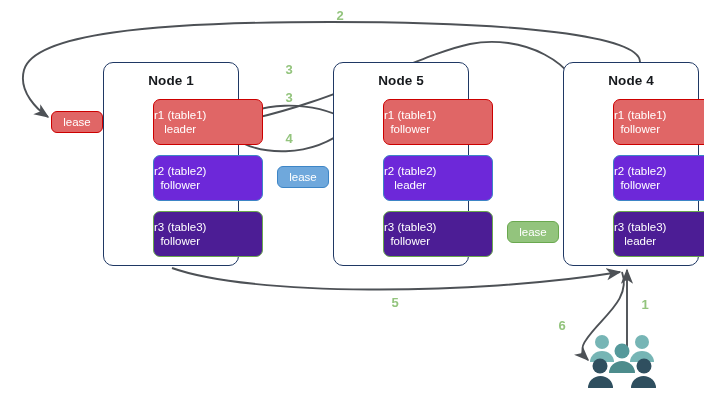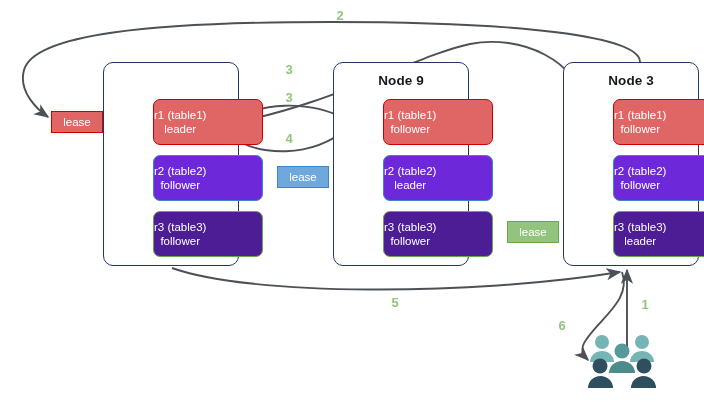--- a/index.html
+++ b/index.html
@@ -60,21 +60,21 @@
     font-size: 11.5px;
     color: #ffffff;
     margin-left: 36px;
   }
   .rep-red   { background: #e06666; border: 1.6px solid #cc0000; }
   .rep-blue  { background: #6d28d9; border: 1.6px solid #3d85c6; }
   .rep-green { background: #4c1d95; border: 1.6px solid #6aa84f; }
 
   .lease {
     position: absolute;
-    border-radius: 0;
+    border-radius: 6px;
     box-sizing: border-box;
     display: flex;
     align-items: center;
     justify-content: center;
     font-size: 11.5px;
     color: #ffffff;
     height: 22px;
     width: 52px;
   }
   .lease.red   { background: #e06666; border: 1.6px solid #cc0000; }
@@ -118,20 +118,21 @@
     <path d="M 348 128 C 312 158 258 158 228 134" fill="none" stroke="#4d5156" stroke-width="1.9" marker-end="url(#arrow)"></path>
 
     <path d="M 172 268 C 250 296 470 296 620 272" fill="none" stroke="#4d5156" stroke-width="1.9" marker-end="url(#arrow)"></path>
 
     <path d="M 627 348 L 627 270" fill="none" stroke="#4d5156" stroke-width="1.9" marker-end="url(#arrow)"></path>
 
     <path d="M 622 272 C 632 300 600 318 586 340 C 580 348 582 354 588 360" fill="none" stroke="#4d5156" stroke-width="1.9" marker-end="url(#arrow)"></path>
   </svg>
 
   <div class="node" id="node1" style="left:103px; top:62px;">
+    <div class="node-title">Node 1</div>
 
     <div class="replica rep-red" style="top:36px;">
       <span>
         <span>r1 (table1)</span><br>
         <span>leader</span>
       </span>
     </div>
 
     <div class="replica rep-blue" style="top:92px;">
       <span>
@@ -142,21 +143,21 @@
 
     <div class="replica rep-green" style="top:148px;">
       <span>
         <span>r3 (table3)</span><br>
         <span>follower</span>
       </span>
     </div>
   </div>
 
   <div class="node" id="node2" style="left:333px; top:62px;">
-    <div class="node-title">Node 9</div>
+    <div class="node-title">Node 5</div>
 
     <div class="replica rep-red" style="top:36px;">
       <span>
         <span>r1 (table1)</span><br>
         <span>follower</span>
       </span>
     </div>
 
     <div class="replica rep-blue" style="top:92px;">
       <span>
@@ -167,21 +168,21 @@
 
     <div class="replica rep-green" style="top:148px;">
       <span>
         <span>r3 (table3)</span><br>
         <span>follower</span>
       </span>
     </div>
   </div>
 
   <div class="node" id="node3" style="left:563px; top:62px;">
-    <div class="node-title">Node 3</div>
+    <div class="node-title">Node 4</div>
 
     <div class="replica rep-red" style="top:36px;">
       <span>
         <span>r1 (table1)</span><br>
         <span>follower</span>
       </span>
     </div>
 
     <div class="replica rep-blue" style="top:92px;">
       <span>

